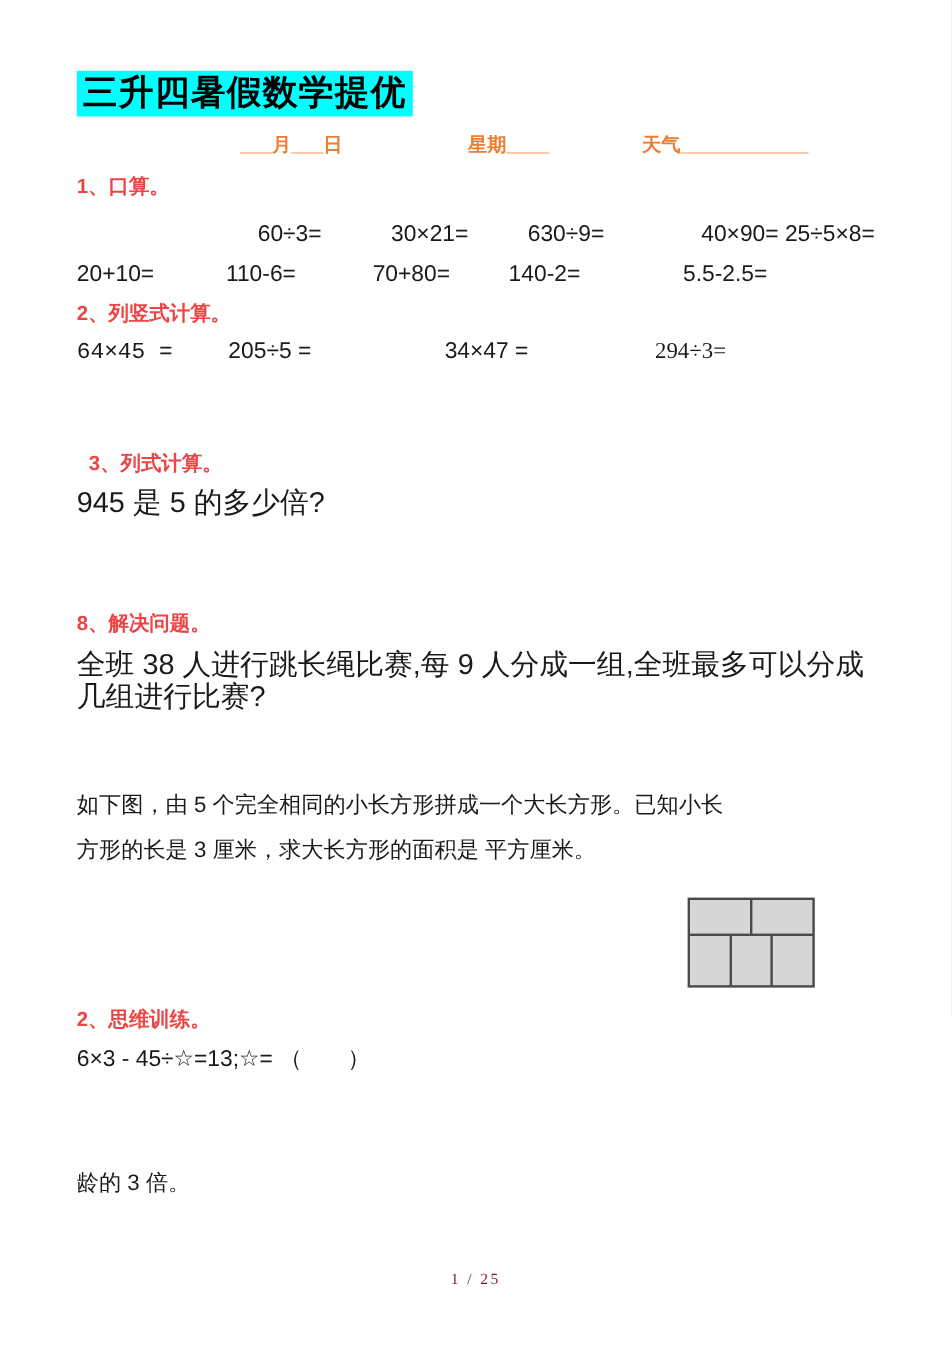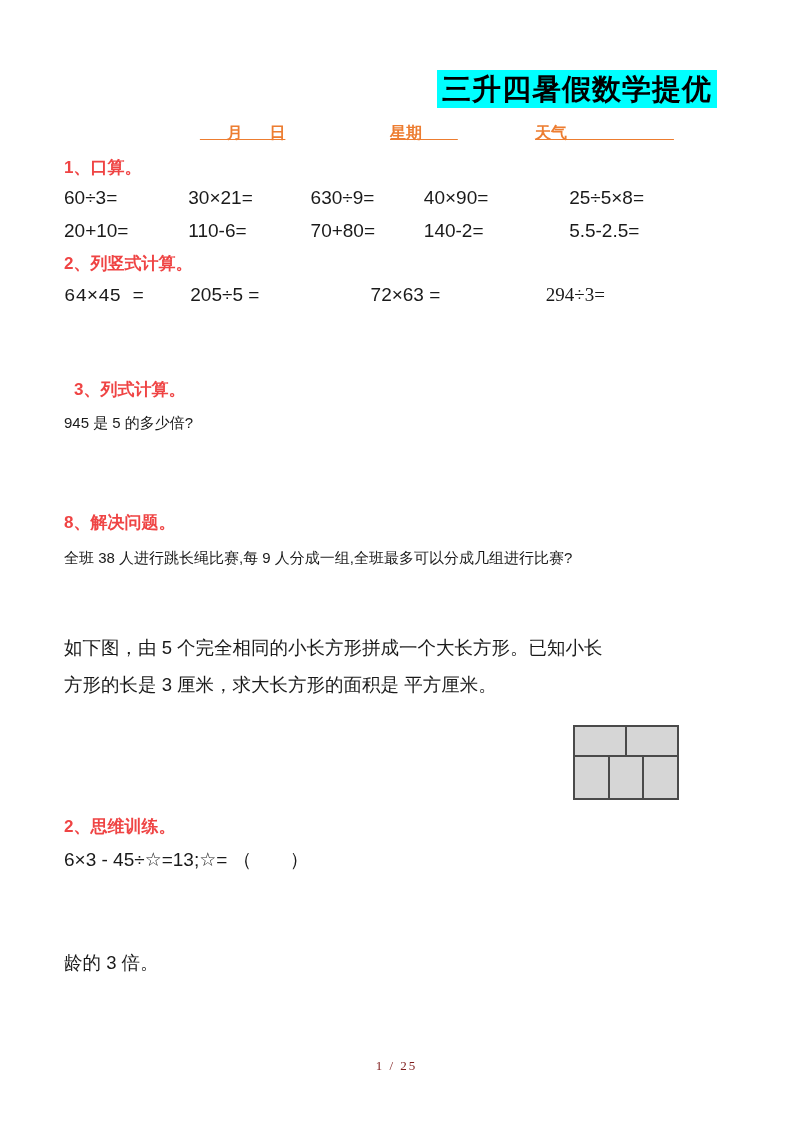--- a/index.html
+++ b/index.html
@@ -9,75 +9,75 @@
     margin:0 auto;
     background:#ffffff;
     font-family:"Liberation Sans", sans-serif;
     color:#1a1a1a;
     overflow:hidden;
     box-sizing:border-box;
   }
   .content { padding:58px 64px 0 64px; }
 
   
-  .title-line { margin:12px; text-align:right; height:40px; }
+  .title-line { margin:0; text-align:left; height:40px; }
   .title-hl {
     display:inline-block;
     background:#00ffff;
     color:#000000;
     font-size:29px;
     font-weight:bold;
     line-height:36px;
     padding:1px 5px;
     letter-spacing:1px;
   }
 
   
   .date-row {
     position:relative;
     height:24px;
     margin-top:13px;
     color:#ed7d31;
     font-size:16px;
     font-weight:bold;
   }
-  .date-row span { position:absolute; white-space:pre;text-decoration:underline; }
+  .date-row span { position:absolute; white-space:pre; }
   .date-md { left:136px; }
   .date-wd { left:326px; }
   .date-we { left:471px; }
 
   
   .sec-heading {
     color:#ef4444;
     font-weight:bold;
     font-size:17px;
     line-height:22px;
     margin:0;
   }
   .mt-h1 { margin-top:10px; }
   .mt-h2 { margin-top:9px; }
   .mt-h3 { margin-top:70px; padding-left:10px; }
   .mt-h4 { margin-top:76px; }
   .mt-h5 { margin-top:16px; }
 
   
   .math-row { font-size:19px; line-height:26px; white-space:nowrap; }
-  .mt-row1 { margin-top:6px; }
+  .mt-row1 { margin-top:16px;text-align:right; }
   .mt-row2 { margin-top:7px; }
   .oral .c0 { display:inline-block; width:119px; }
   .oral .c1 { display:inline-block; width:117px; }
   .oral .c2 { display:inline-block; width:108px; }
   .oral .c3 { display:inline-block; width:140px; }
   .oral .c4 { display:inline-block; }
   .vert .c0 { display:inline-block; width:121px;font-family:Liberation Mono, monospace; }
   .vert .c1 { display:inline-block; width:175px; }
   .vert .c2 { display:inline-block; width:170px; }
   .vert .c3 { display:inline-block;font-family:Liberation Serif, serif; }
 
-  .problem-text { font-size:15px; line-height:26px; margin:0; }
+  .problem-text { font-size:24px; line-height:26px; margin:0; }
   .mt-q3 { margin-top:9px; }
   .mt-q4 { margin-top:11px; }
   .para { font-size:18.5px; line-height:37px; margin:0; }
   .mt-para1 { margin-top:58px; }
   .mt-para2 { margin-top:34px; }
   .mt-q5 { margin-top:9px; font-size:19px; }
 
   
   .diagram {
     margin-top:22px;
@@ -134,21 +134,21 @@
       <span class="c1">110-6=</span>
       <span class="c2">70+80=</span>
       <span class="c3">140-2=</span>
       <span class="c4">5.5-2.5=</span>
     </div>
 
     <p class="sec-heading mt-h2">2、列竖式计算。</p>
     <div class="math-row vert mt-row2">
       <span class="c0">64×45 =</span>
       <span class="c1">205÷5 =</span>
-      <span class="c2">72×63 =</span>
+      <span class="c2">34×47 =</span>
       <span class="c3">294÷3=</span>
     </div>
 
     <p class="sec-heading mt-h3">3、列式计算。</p>
     <p class="problem-text mt-q3">945 是 5 的多少倍?</p>
 
     <p class="sec-heading mt-h4">8、解决问题。</p>
     <p class="problem-text mt-q4">全班 38 人进行跳长绳比赛,每 9 人分成一组,全班最多可以分成几组进行比赛?</p>
     <p class="para mt-para1"><span>如下图，由 5 个完全相同的小长方形拼成一个大长方形。已知小长</span><br><span>方形的长是 3 厘米，求大长方形的面积是 平方厘米。</span></p>
 

